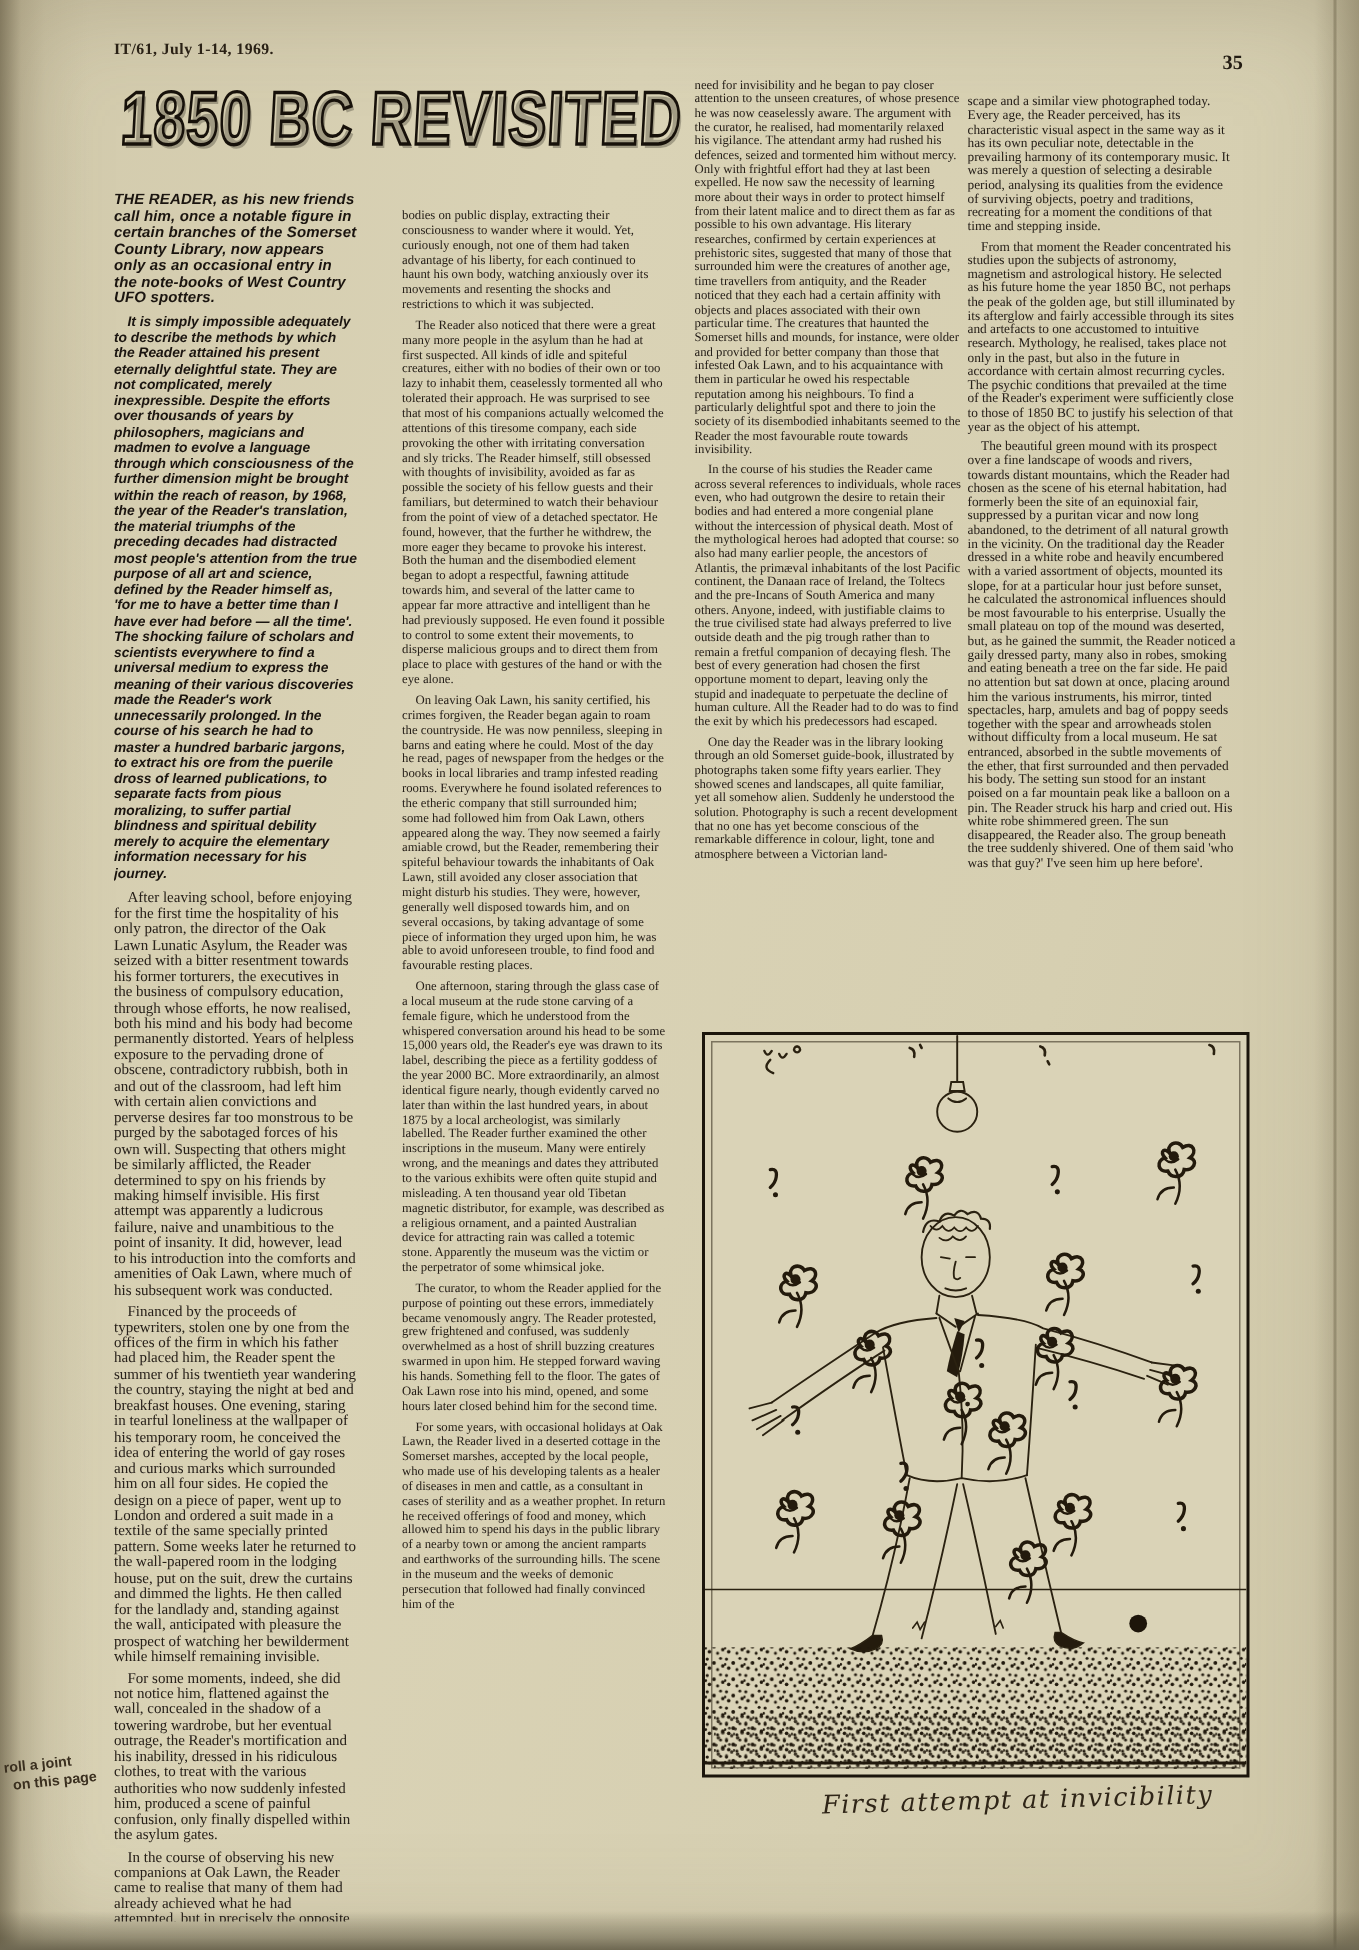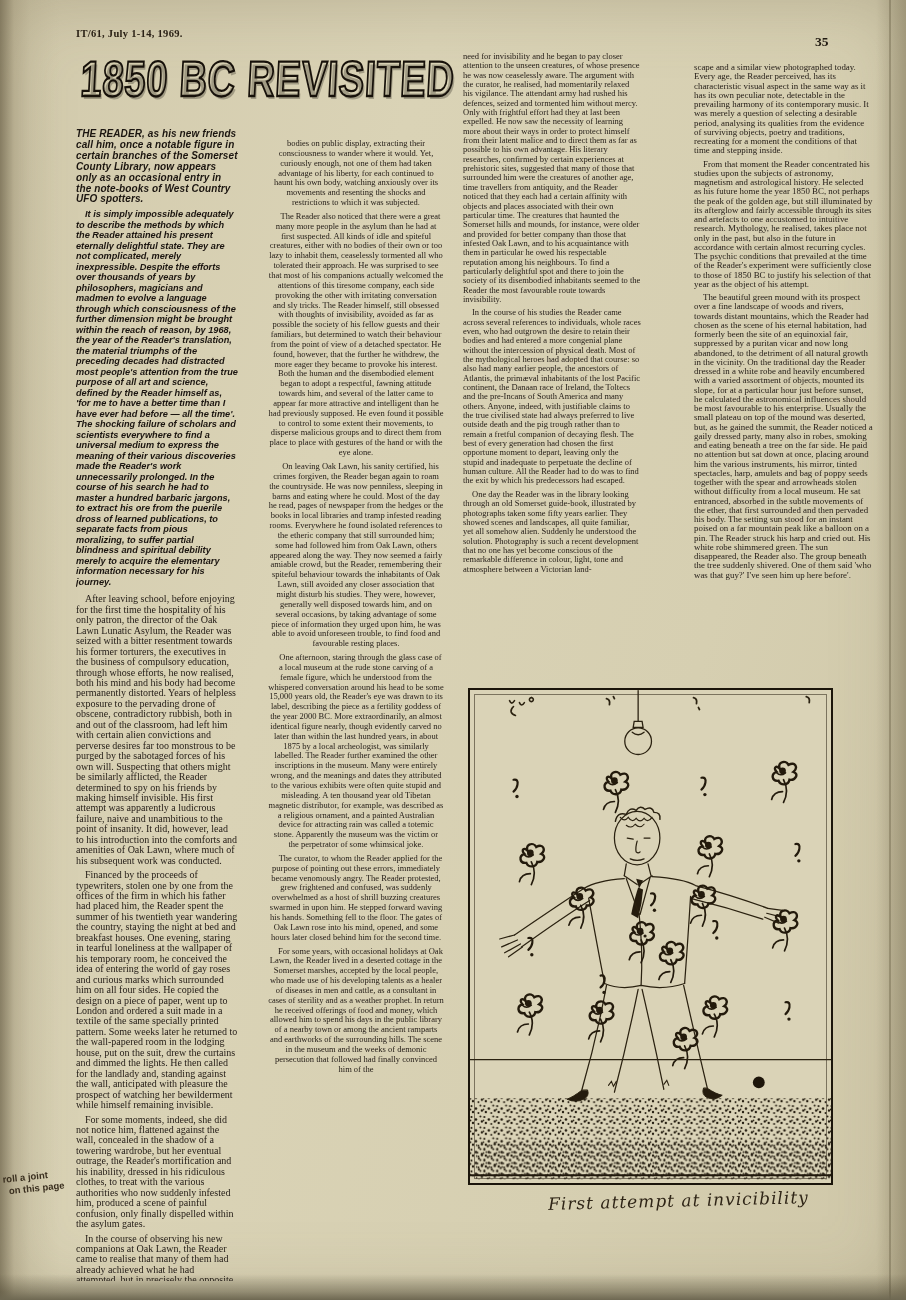--- a/index.html
+++ b/index.html
@@ -29,23 +29,23 @@
   @supports not (-webkit-text-stroke:1px black){ .headline{color:#17110a;text-shadow:none;} }
   .col{position:absolute;overflow:hidden;text-align:left;}
   .col p{margin:0;}
   .col p + p{margin-top:4px;text-indent:9px;}
   .col1{left:76px;top:129px;width:162px;height:1152px;}
   .intro{font-family:"Liberation Sans",sans-serif;font-weight:700;color:#1b1510;font-style:italic;}
   .intro-lead{font-size:10px;line-height:10.9px;letter-spacing:.1px;margin:0;}
   .intro-more{font-size:9.2px;line-height:10.5px;margin:5px 0 0 0;text-indent:8px;}
   .col1-body{margin-top:7px;font-size:10px;line-height:10.45px;}
   .col1-body p:first-child{text-indent:9px;}
-  .col2{left:268px;top:139px;width:176px;height:1152px;font-size:8.5px;line-height:9.85px;text-align:center;}
+  .col2{left:268px;top:139px;width:176px;height:1152px;font-size:8.5px;line-height:9.85px;}
   .col3{left:463px;top:52px;width:178px;height:632px;font-size:8.5px;line-height:9.35px;}
-  .col4{left:694px;top:63px;width:179px;height:622px;font-size:8.9px;line-height:9.25px;}
+  .col4{left:645px;top:63px;width:179px;height:622px;font-size:8.9px;line-height:9.25px;}
   .figure-frame{
     position:absolute;left:468px;top:688px;width:365px;height:497px;box-sizing:border-box;
     border:2.5px solid #1b150b;background:#dad3b7;
   }
   .frame-inner{position:absolute;inset:4px;border:1px solid rgba(45,37,22,.55);pointer-events:none;}
   .figure-frame svg{position:absolute;inset:0;width:100%;height:100%;}
   .fig-caption{
     position:absolute;left:548px;top:1190px;width:300px;
     font-family:"DejaVu Serif",serif;font-style:italic;font-size:17px;color:#2f2517;
     letter-spacing:1px;transform:rotate(-1.5deg);

